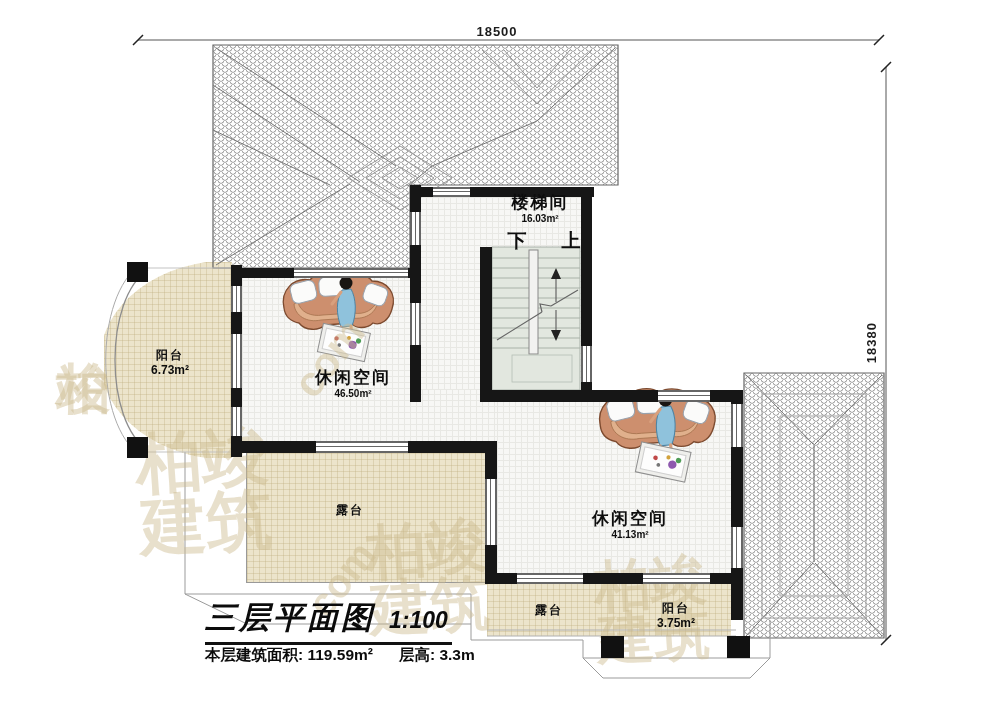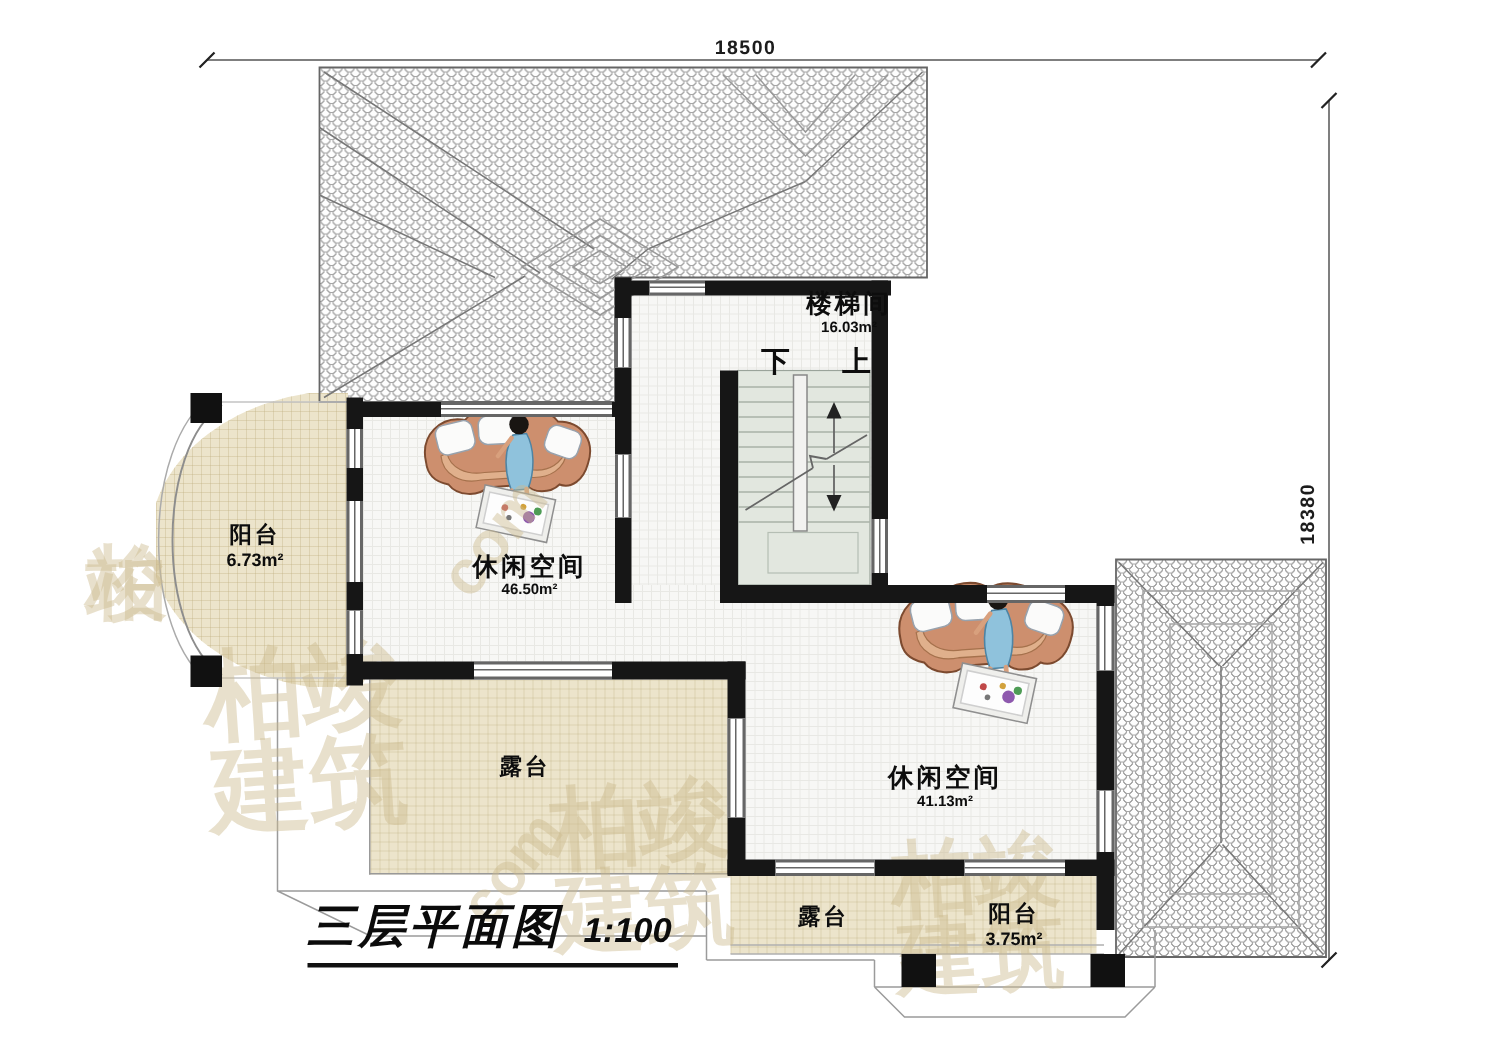--- a/index.html
+++ b/index.html
@@ -31,21 +31,21 @@
   .win-h{border-top:2px solid #666;border-bottom:2px solid #666;}
   .win-h::after{content:"";position:absolute;left:0;right:0;top:50%;margin-top:-1px;height:1px;background:#666;}
   .win-v{border-left:2px solid #666;border-right:2px solid #666;}
   .win-v::after{content:"";position:absolute;top:0;bottom:0;left:50%;margin-left:-1px;width:1px;background:#666;}
   .col{position:absolute;background:#111;}
   .overlay{position:absolute;left:0;top:0;pointer-events:none;}
   
   .lbl{position:absolute;transform:translateX(-50%);text-align:center;font-weight:bold;color:#0d0d0d;white-space:nowrap;}
   .rname{font-size:17px;letter-spacing:2px;line-height:1.05;}
   .rarea{font-size:10px;letter-spacing:0;margin-top:1px;}
-  .sm .rname{font-size:15px;}
+  .sm .rname{font-size:12px;}
   .sm .rarea{font-size:12px;text-align:right;}
   .stairdir{position:absolute;transform:translateX(-50%);font-size:19px;font-weight:bold;color:#0d0d0d;}
   .dim{position:absolute;font-size:13px;font-weight:bold;color:#1c1c1c;letter-spacing:1px;}
   .dim-top{transform:translateX(-50%);}
   .dim-right{writing-mode:vertical-rl;transform:rotate(180deg);}
   
   .wm{position:absolute;color:rgba(203,187,141,.45);font-weight:bold;line-height:.95;pointer-events:none;}
   
   .titlewrap{position:absolute;left:205px;top:597px;font-style:italic;}
   .titlerow{display:inline-block;border-bottom:3px solid #111;padding:0 4px 3px 0;}
@@ -185,21 +185,21 @@
   <div class="win win-h" style="left:643px;top:573px;width:67px;height:11px;"></div>
 
   <div class="col" style="left:127px;top:262px;width:21px;height:20px;"></div>
   <div class="col" style="left:127px;top:437px;width:21px;height:21px;"></div>
   <div class="col" style="left:601px;top:636px;width:23px;height:22px;"></div>
   <div class="col" style="left:727px;top:636px;width:23px;height:22px;"></div>
 
   <div class="dim dim-top" style="left:497px;top:24px;">18500</div>
   <div class="dim dim-right" style="left:864px;top:322px;">18380</div>
 
-  <div class="lbl" style="left:566px;top:194px;">
+  <div class="lbl" style="left:540px;top:194px;">
     <div class="rname">楼梯间</div>
     <div class="rarea">16.03m²</div>
   </div>
   <div class="stairdir" style="left:517px;top:228px;">下</div>
   <div class="stairdir" style="left:571px;top:228px;">上</div>
 
   <div class="lbl sm" style="left:170px;top:349px;">
     <div class="rname">阳台</div>
     <div class="rarea">6.73m²</div>
   </div>
@@ -225,14 +225,17 @@
   <div class="lbl sm" style="left:676px;top:602px;">
     <div class="rname">阳台</div>
     <div class="rarea">3.75m²</div>
   </div>
 
   <div class="titlewrap">
     <div class="titlerow">
       <span class="tb-title">三层平面图</span><span class="tb-scale">1:100</span>
     </div>
   </div>
+  <div class="subrow">
+    <span>本层建筑面积: 119.59m²</span><span class="gap"></span><span>层高: 3.3m</span>
+  </div>
 
 </div>
 
 </body></html>

